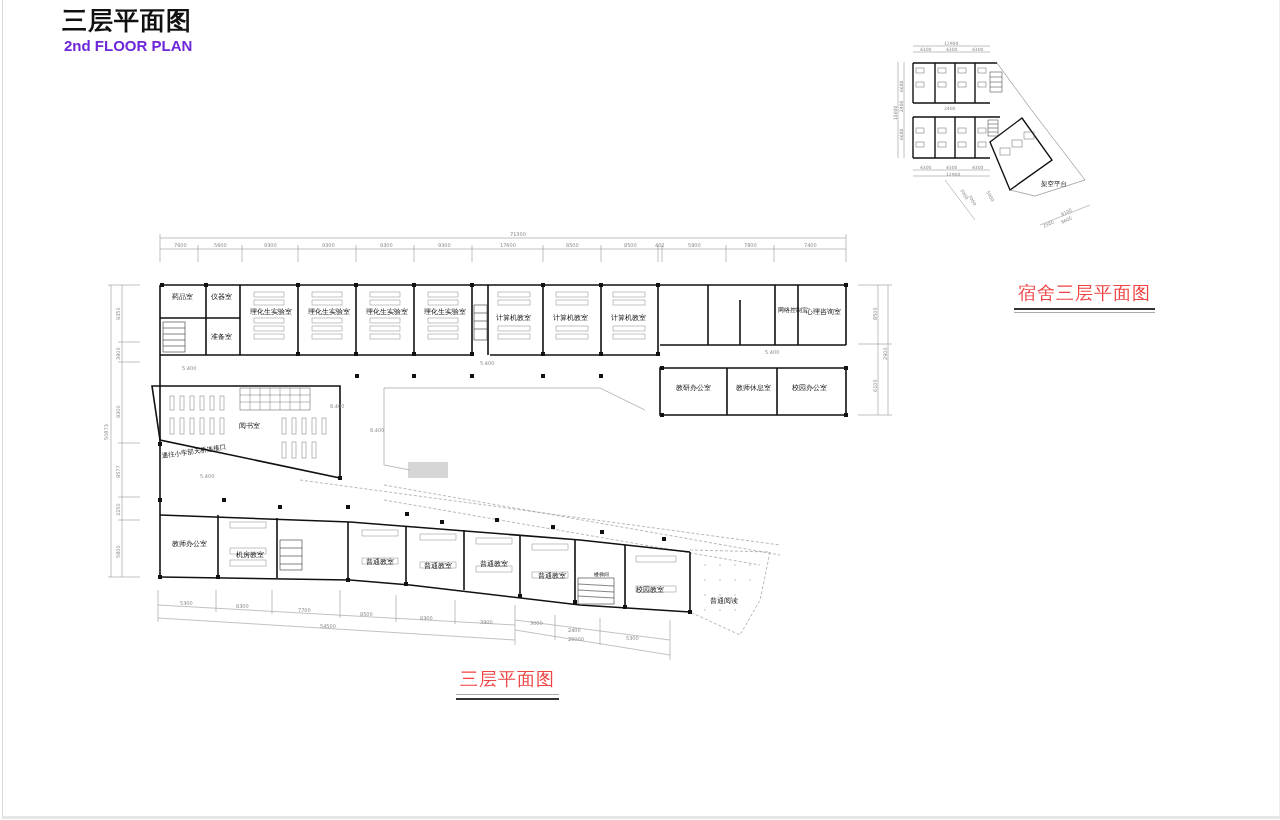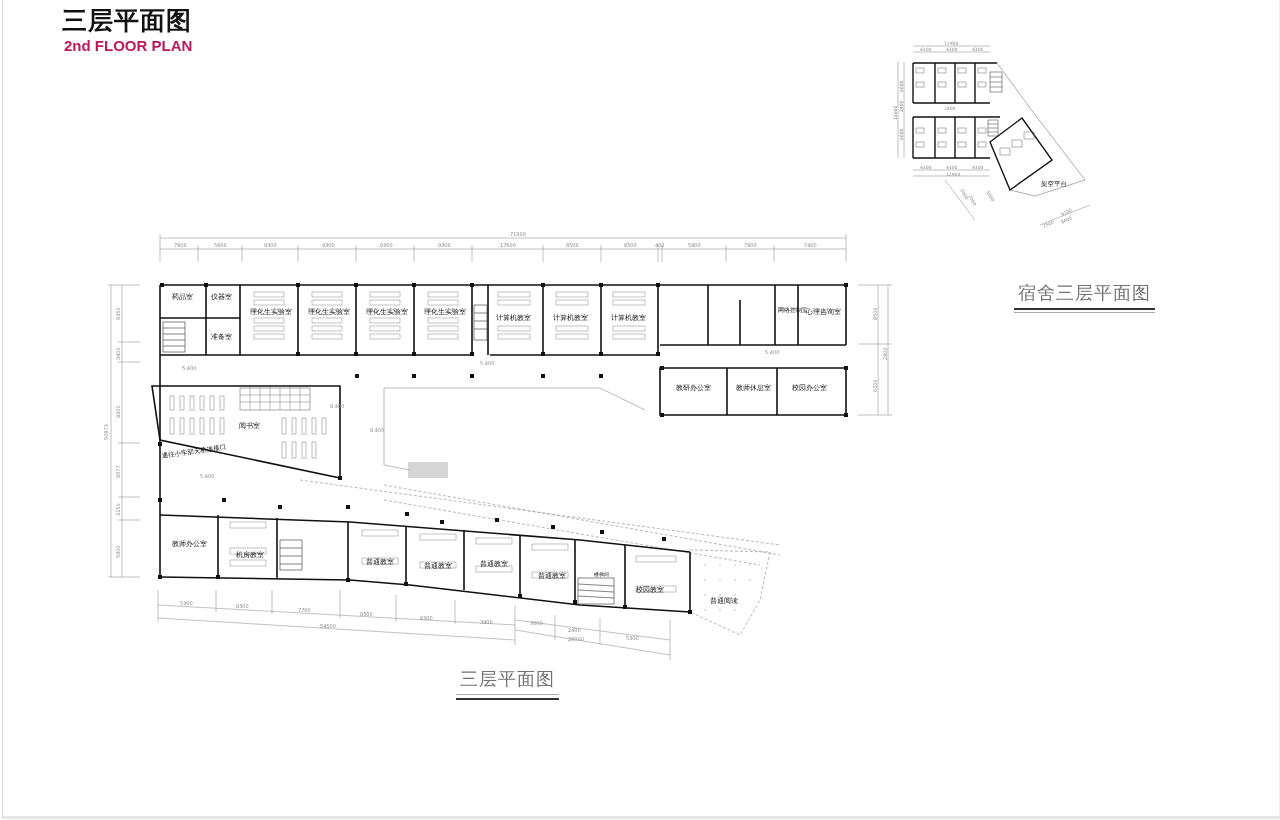--- a/index.html
+++ b/index.html
@@ -1,20 +1,20 @@
 <!DOCTYPE html>
 <html><head>
 <meta charset="utf-8">
 <style>
   html, body { margin:0; padding:0; }
   body { width:1280px; height:820px; background:#ffffff; position:relative; overflow:hidden; font-family:"DejaVu Sans", sans-serif; }
   .sheet { position:absolute; left:2px; top:0; width:1276px; height:816px; border-left:1px solid #d8d8d8; border-bottom:3px solid #e6e6e6; border-right:1px solid #eeeeee; background:#fff; }
   .title-cn { position:absolute; left:62px; top:4px; font-size:25px; font-weight:bold; color:#111; letter-spacing:1px; font-family:"DejaVu Sans", sans-serif; }
-  .title-en { position:absolute; left:64px; top:37px; font-size:15px; font-weight:bold; color:#be185d; font-family:"Liberation Sans", sans-serif; }
-  .caption { position:absolute; font-size:18px; color:#737373; letter-spacing:1px; font-family:"DejaVu Sans", sans-serif; }
+  .title-en { position:absolute; left:64px; top:37px; font-size:15px; font-weight:bold; color:#6d28d9; font-family:"Liberation Sans", sans-serif; }
+  .caption { position:absolute; font-size:18px; color:#ef4444; letter-spacing:1px; font-family:"DejaVu Sans", sans-serif; }
   .caption .rule { position:absolute; left:-4px; right:-4px; height:2px; background:#333; }
   .caption .rule2 { position:absolute; left:-4px; right:-4px; height:1px; background:#aaa; }
   svg { position:absolute; left:0; top:0; }
   svg text { font-family:"DejaVu Sans", sans-serif; }
 </style>
 </head>
 <body>
 
 <div class="sheet"></div>
 

